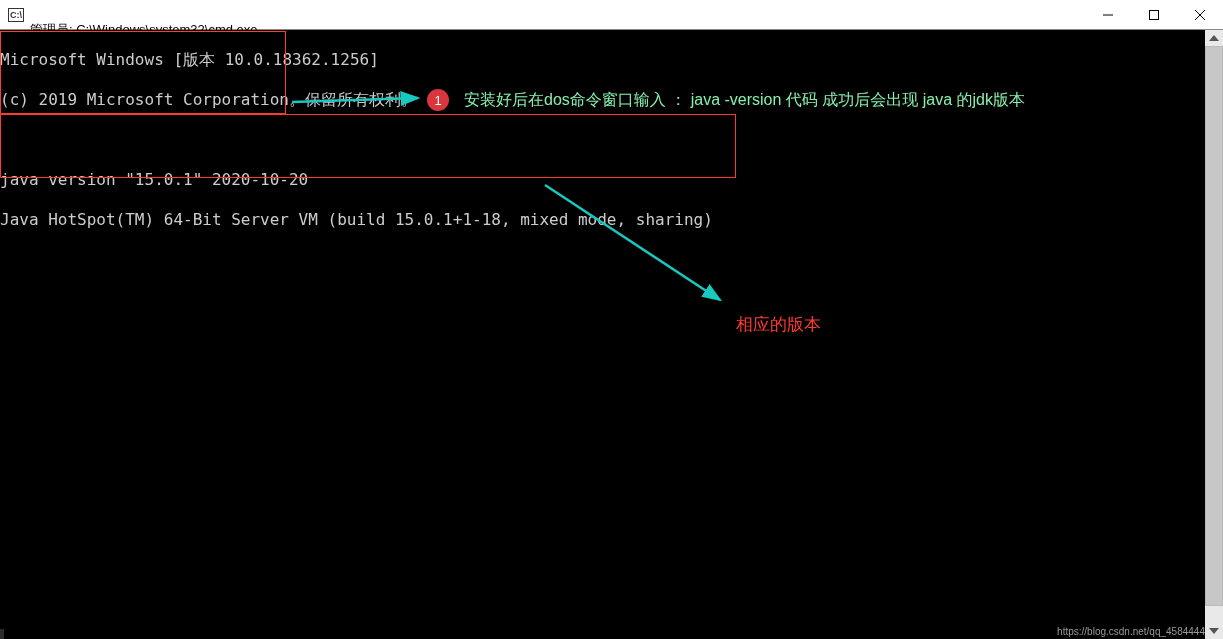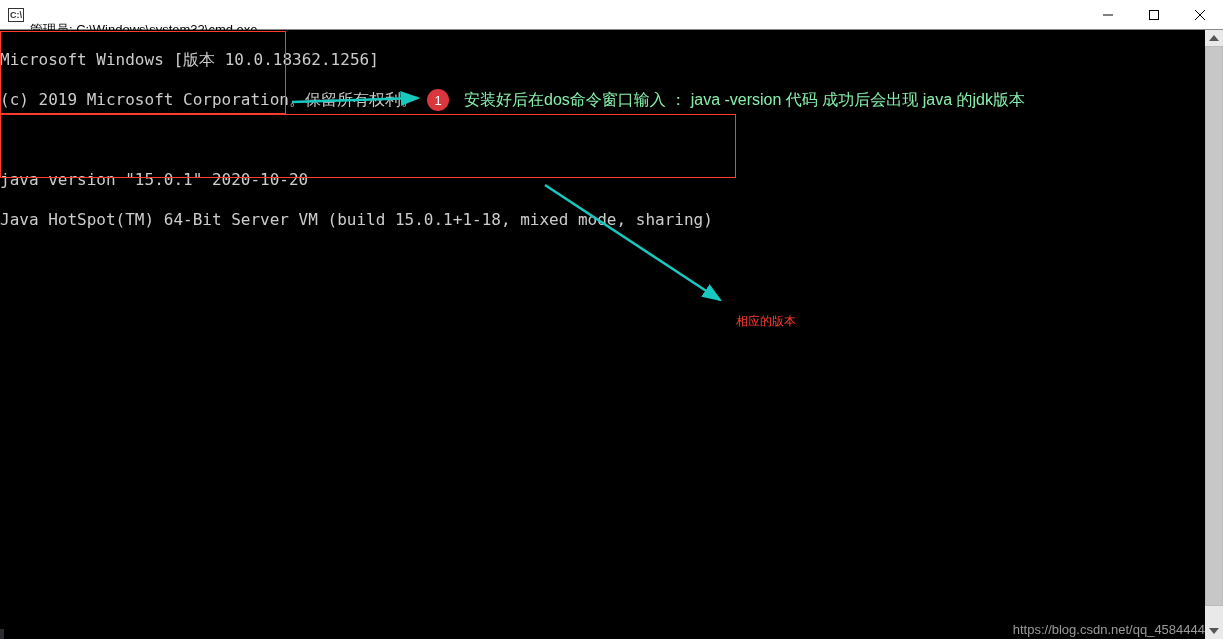--- a/index.html
+++ b/index.html
@@ -124,30 +124,30 @@
     position: absolute;
     color: #86efac;
     font-size: 16px;
     font-family: "Microsoft YaHei", "SimSun", sans-serif;
     top: 90px; left: 464px;
     white-space: nowrap;
   }
   .anno-red {
     position: absolute;
     color: #ff3b2f;
-    font-size: 12px;
+    font-size: 17px;
     font-family: Liberation Mono, monospace;
     top: 313px; left: 736px;
   }
 
   .watermark {
     position: absolute;
     right: 18px; bottom: 2px;
     color: #9a9a9a;
-    font-size: 13px;
+    font-size: 10px;
     font-family: Arial, sans-serif;
   }
 
   .bottom-strip {
     position:absolute;
     left:0; bottom:0;
     height:10px;
     background:#2a2c2f;
     width:4px;
   }

